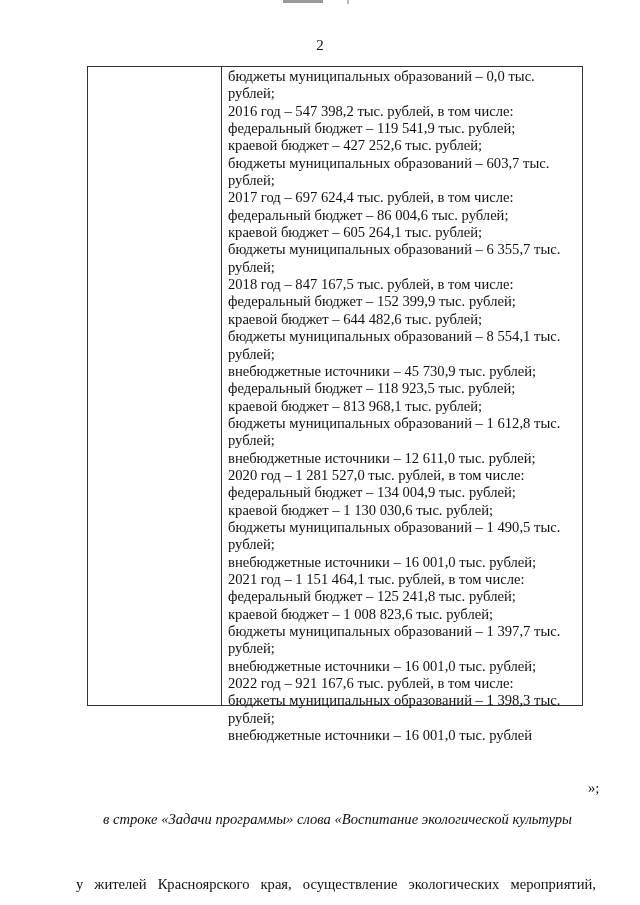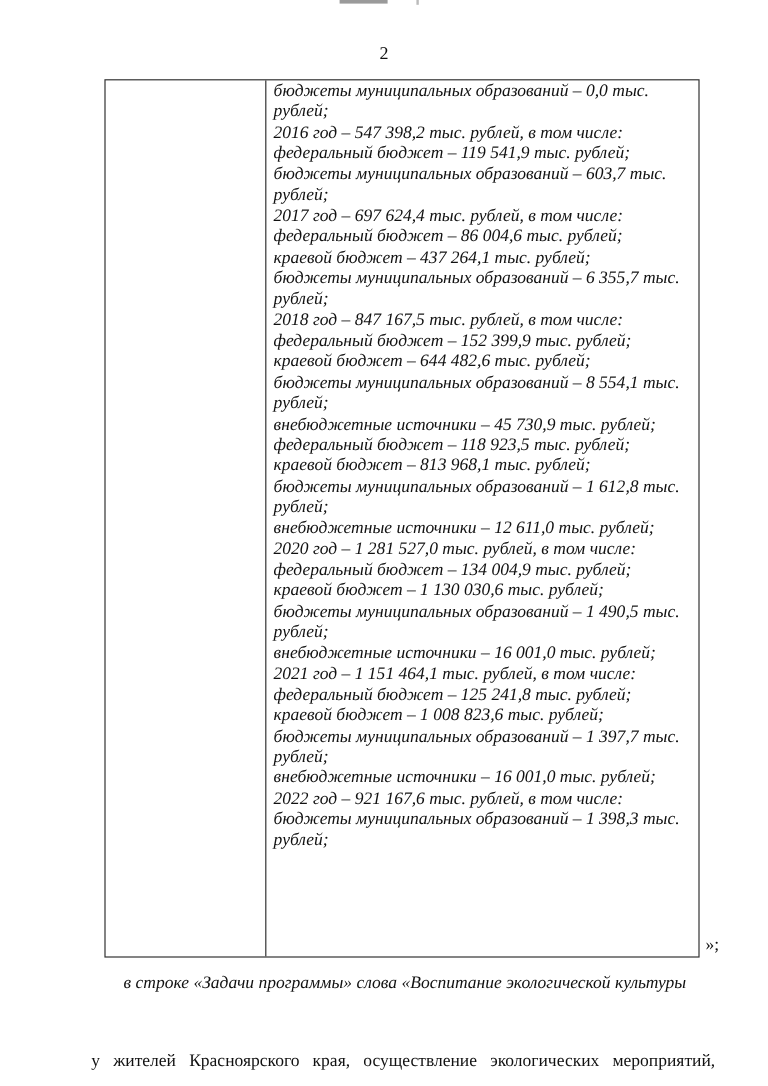--- a/index.html
+++ b/index.html
@@ -15,24 +15,23 @@
   .top-mark2 {
     position: absolute; top: 0; left: 347px; width: 2px; height: 4px;
     background: #bbbbbb;
   }
   .page-number {
     position: absolute; top: 36px; left: 0; width: 640px; text-align: center;
     font-size: 15px; line-height: 18px;
   }
   .table {
     position: absolute; top: 66px; left: 87px;
-    width: 496px; height: 732px;
+    width: 496px; height: 640px;
     border: 1px solid #333333;
     box-sizing: border-box;
-    font-style: italic;
   }
   .col-left {
     position: absolute; top: 0; left: 0; width: 134px; height: 100%;
     border-right: 1px solid #333333; box-sizing: border-box;
   }
   .col-right {
     position: absolute; top: 0; left: 134px; right: 0; height: 100%;
     padding: 1px 0 0 6px; box-sizing: border-box;
   }
   .line {
@@ -63,25 +62,26 @@
 
 <div class="page-number">2</div>
 
 <div class="table">
   <div class="col-left"></div>
   <div class="col-right">
     <div class="line">бюджеты муниципальных образований – 0,0 тыс.</div>
     <div class="line">рублей;</div>
     <div class="line">2016 год – 547 398,2 тыс. рублей, в том числе:</div>
     <div class="line">федеральный бюджет – 119 541,9 тыс. рублей;</div>
+    <div class="line">краевой бюджет – 427 252,6 тыс. рублей;</div>
     <div class="line">бюджеты муниципальных образований – 603,7 тыс.</div>
     <div class="line">рублей;</div>
     <div class="line">2017 год – 697 624,4 тыс. рублей, в том числе:</div>
     <div class="line">федеральный бюджет – 86 004,6 тыс. рублей;</div>
-    <div class="line">краевой бюджет – 437 264,1 тыс. рублей;</div>
+    <div class="line">краевой бюджет – 605 264,1 тыс. рублей;</div>
     <div class="line">бюджеты муниципальных образований – 6 355,7 тыс.</div>
     <div class="line">рублей;</div>
     <div class="line">2018 год – 847 167,5 тыс. рублей, в том числе:</div>
     <div class="line">федеральный бюджет – 152 399,9 тыс. рублей;</div>
     <div class="line">краевой бюджет – 644 482,6 тыс. рублей;</div>
     <div class="line">бюджеты муниципальных образований – 8 554,1 тыс.</div>
     <div class="line">рублей;</div>
     <div class="line">внебюджетные источники – 45 730,9 тыс. рублей;</div>
     <div class="line">федеральный бюджет – 118 923,5 тыс. рублей;</div>
     <div class="line">краевой бюджет – 813 968,1 тыс. рублей;</div>
@@ -96,20 +96,21 @@
     <div class="line">внебюджетные источники – 16 001,0 тыс. рублей;</div>
     <div class="line">2021 год – 1 151 464,1 тыс. рублей, в том числе:</div>
     <div class="line">федеральный бюджет – 125 241,8 тыс. рублей;</div>
     <div class="line">краевой бюджет – 1 008 823,6 тыс. рублей;</div>
     <div class="line">бюджеты муниципальных образований – 1 397,7 тыс.</div>
     <div class="line">рублей;</div>
     <div class="line">внебюджетные источники – 16 001,0 тыс. рублей;</div>
     <div class="line">2022 год – 921 167,6 тыс. рублей, в том числе:</div>
     <div class="line">бюджеты муниципальных образований – 1 398,3 тыс.</div>
     <div class="line">рублей;</div>
+    <div class="line">внебюджетные источники – 16 001,0 тыс. рублей</div>
   </div>
 </div>
 
 <div class="closing-quote">»;</div>
 
 <div class="para para1">
   <span>в строке «Задачи программы» слова «Воспитание экологической культуры</span>
 </div>
 <div class="para para2">
   <span>у жителей Красноярского края, осуществление экологических мероприятий,</span>

